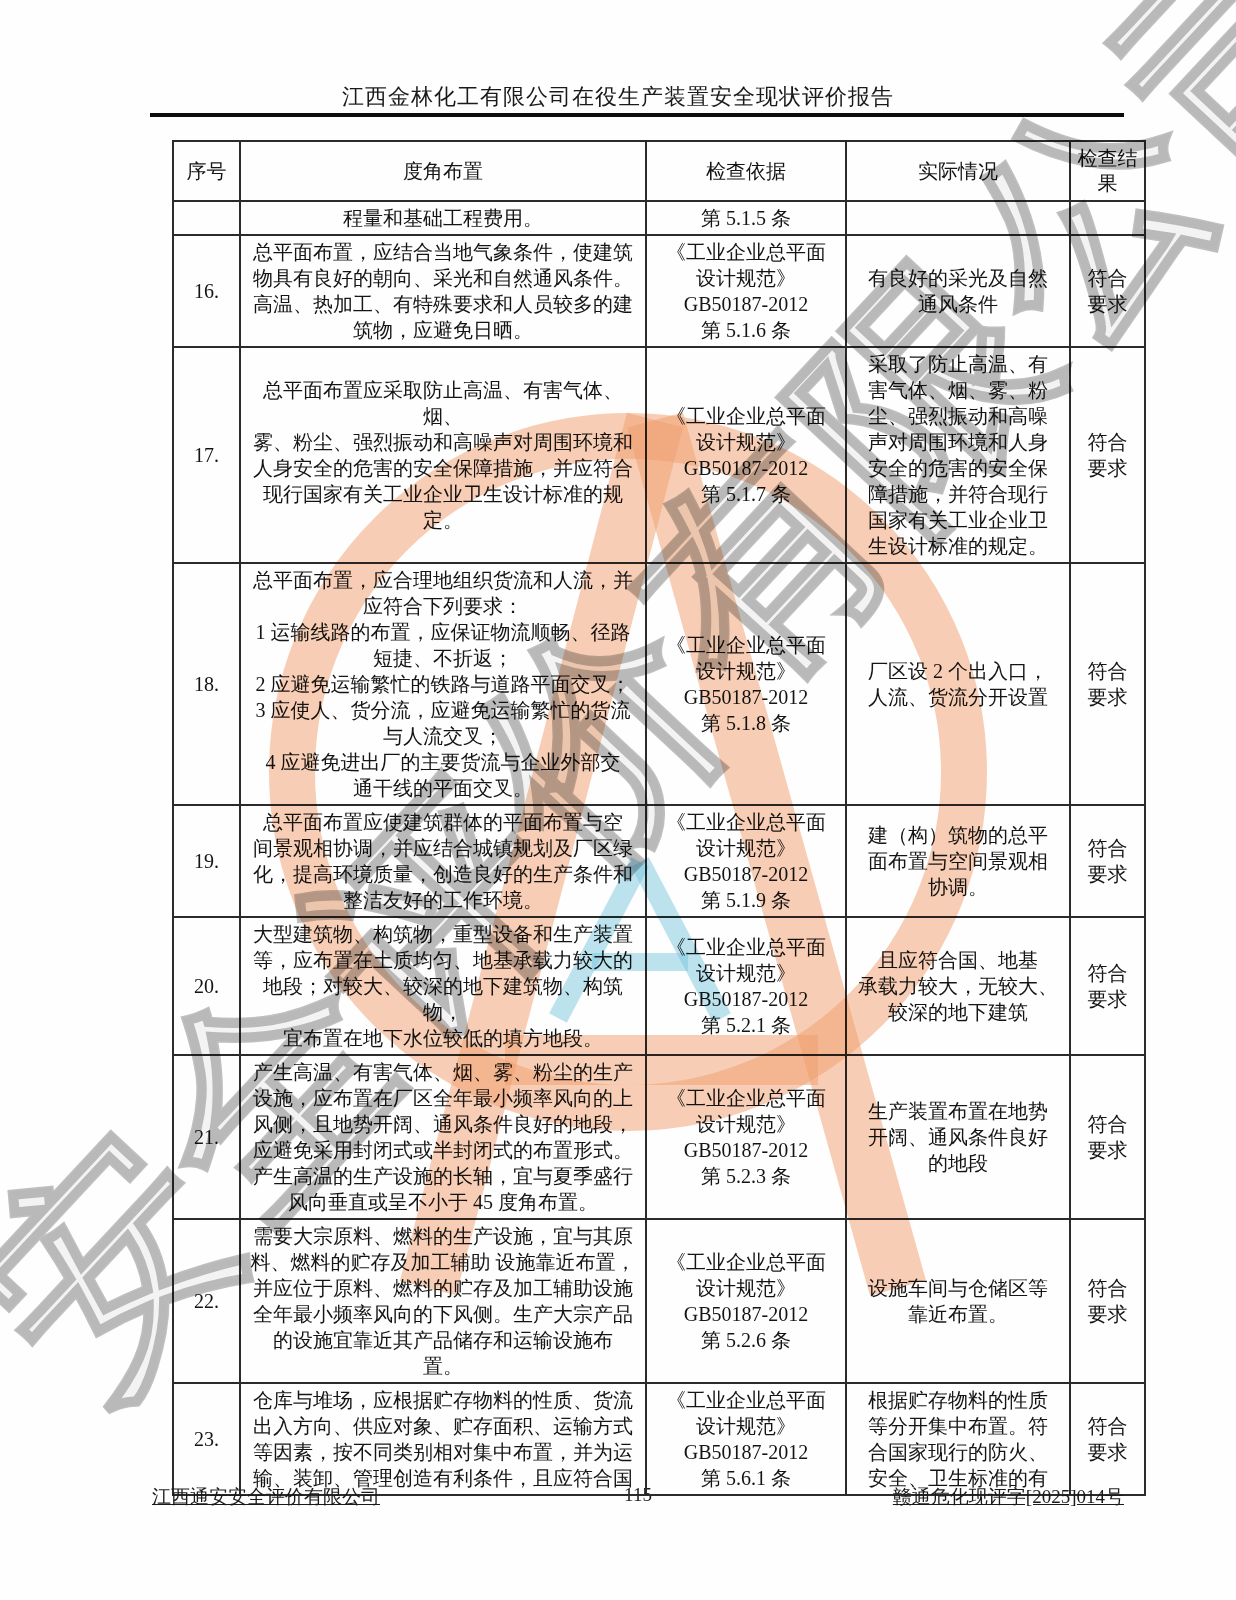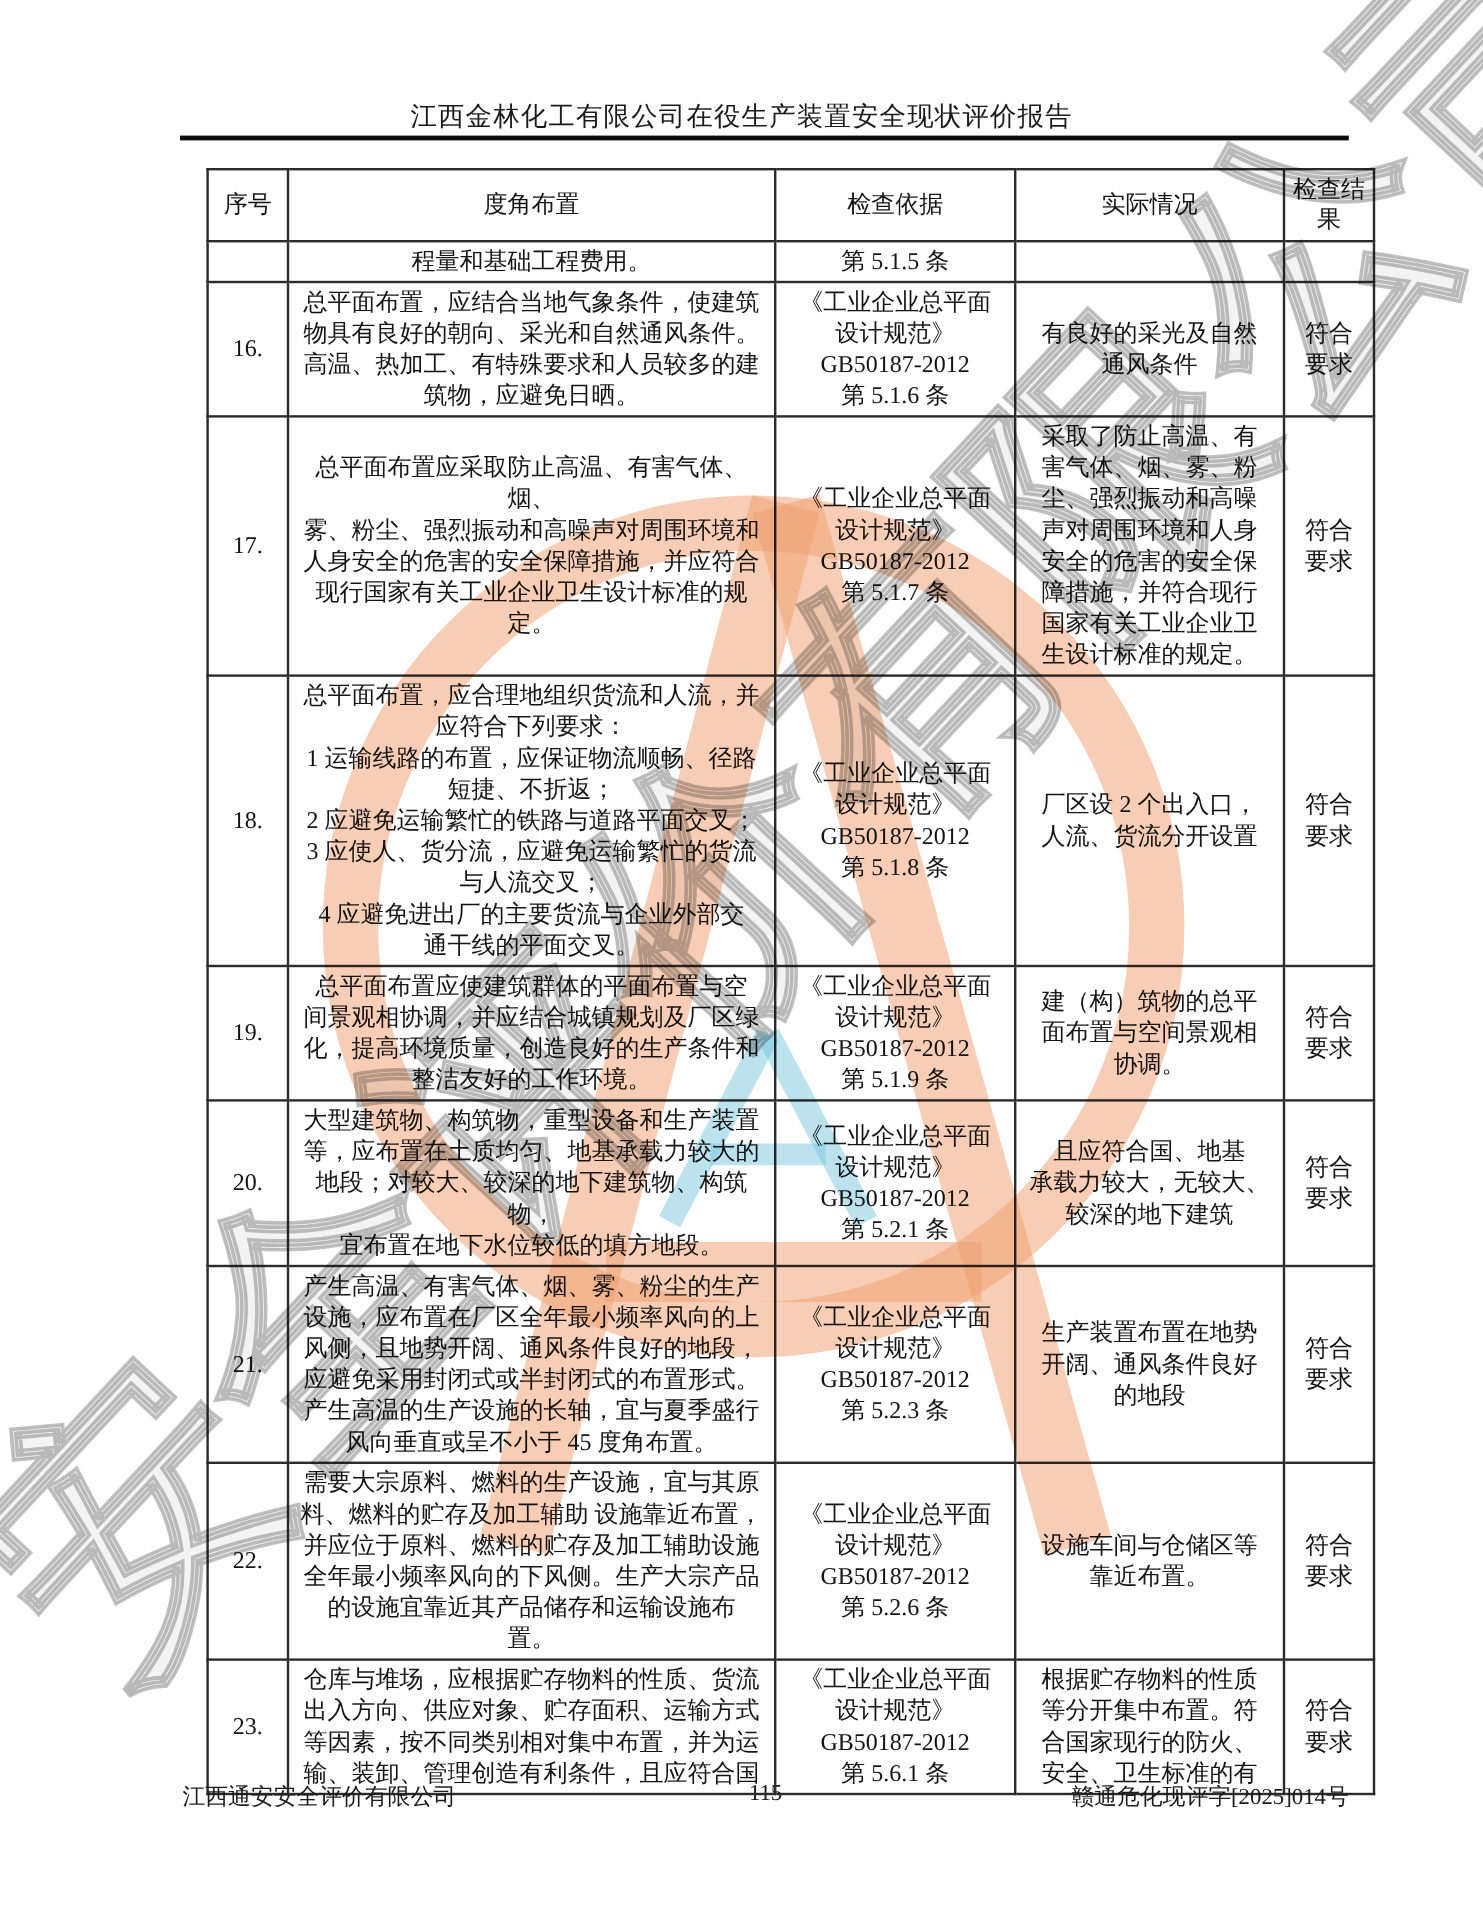--- a/index.html
+++ b/index.html
@@ -38,21 +38,21 @@
   col.c-actual{width:224px;}
   col.c-result{width:75px;}
   td.cell-no{font-size:19px;}
   
   .footer{
     position:absolute;left:152px;top:1484px;width:972px;
     display:flex;justify-content:space-between;align-items:baseline;
     font-size:19px;color:#1a1a1a;
   }
   .footer .f-center{position:absolute;left:0;width:100%;text-align:center;}
-  .footer .f-left,.footer .f-right{position:relative;z-index:1;background:transparent;}
+  .footer .f-left,.footer .f-right{position:relative;z-index:1;background:transparent;text-decoration:underline;}
   
   .wm{position:absolute;pointer-events:none;mix-blend-mode:multiply;}
   .wm-logo{left:0;top:0;width:1236px;height:1600px;z-index:2;}
   .wm-diagonal{
     left:30px;top:1225px;z-index:3;
     font-size:235px;font-weight:bold;white-space:nowrap;
     font-family:"Liberation Sans","DejaVu Sans",sans-serif;
     color:rgba(150,150,150,0.10);
     -webkit-text-stroke:3px rgba(115,115,115,0.45);
     transform:rotate(-47deg);transform-origin:0 50%;

